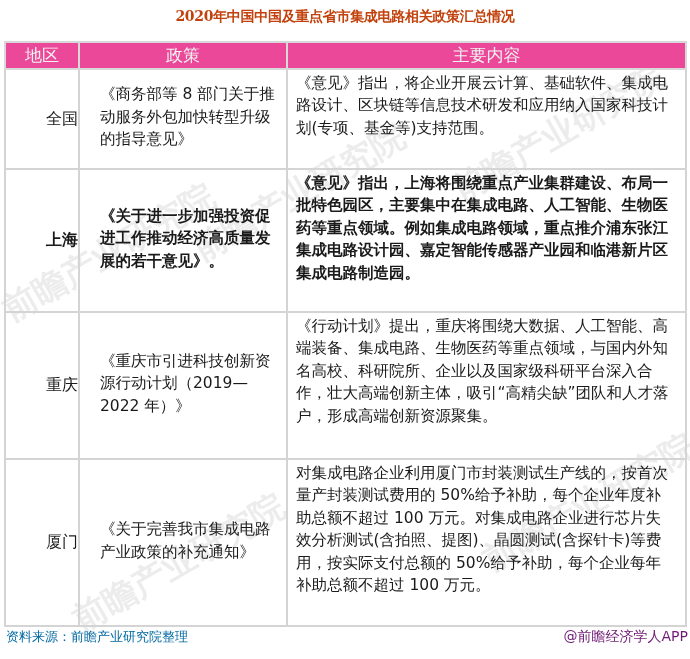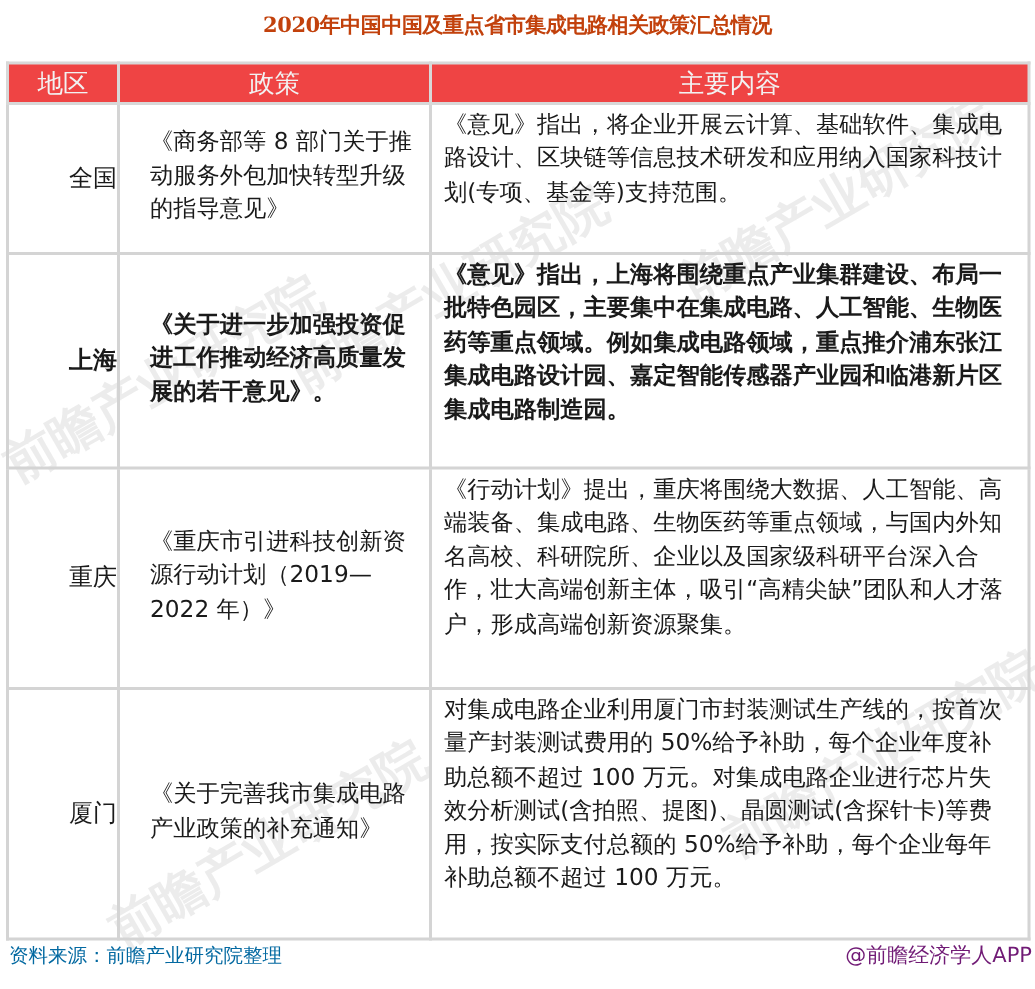--- a/index.html
+++ b/index.html
@@ -32,21 +32,21 @@
     left: 4px;
     top: 41px;
     width: 681px;
   }
   table {
     border-collapse: collapse;
     width: 681px;
     table-layout: fixed;
   }
   th {
-    background: #ef4444;
+    background: #ec4899;
     color: #f2f2f2;
     font-weight: normal;
     font-size: 17px;
     height: 25px;
     padding: 0;
     border: 2px solid #d8d8d8;
     text-align: center;
     font-family: "DejaVu Sans", sans-serif;
   }
   td {

